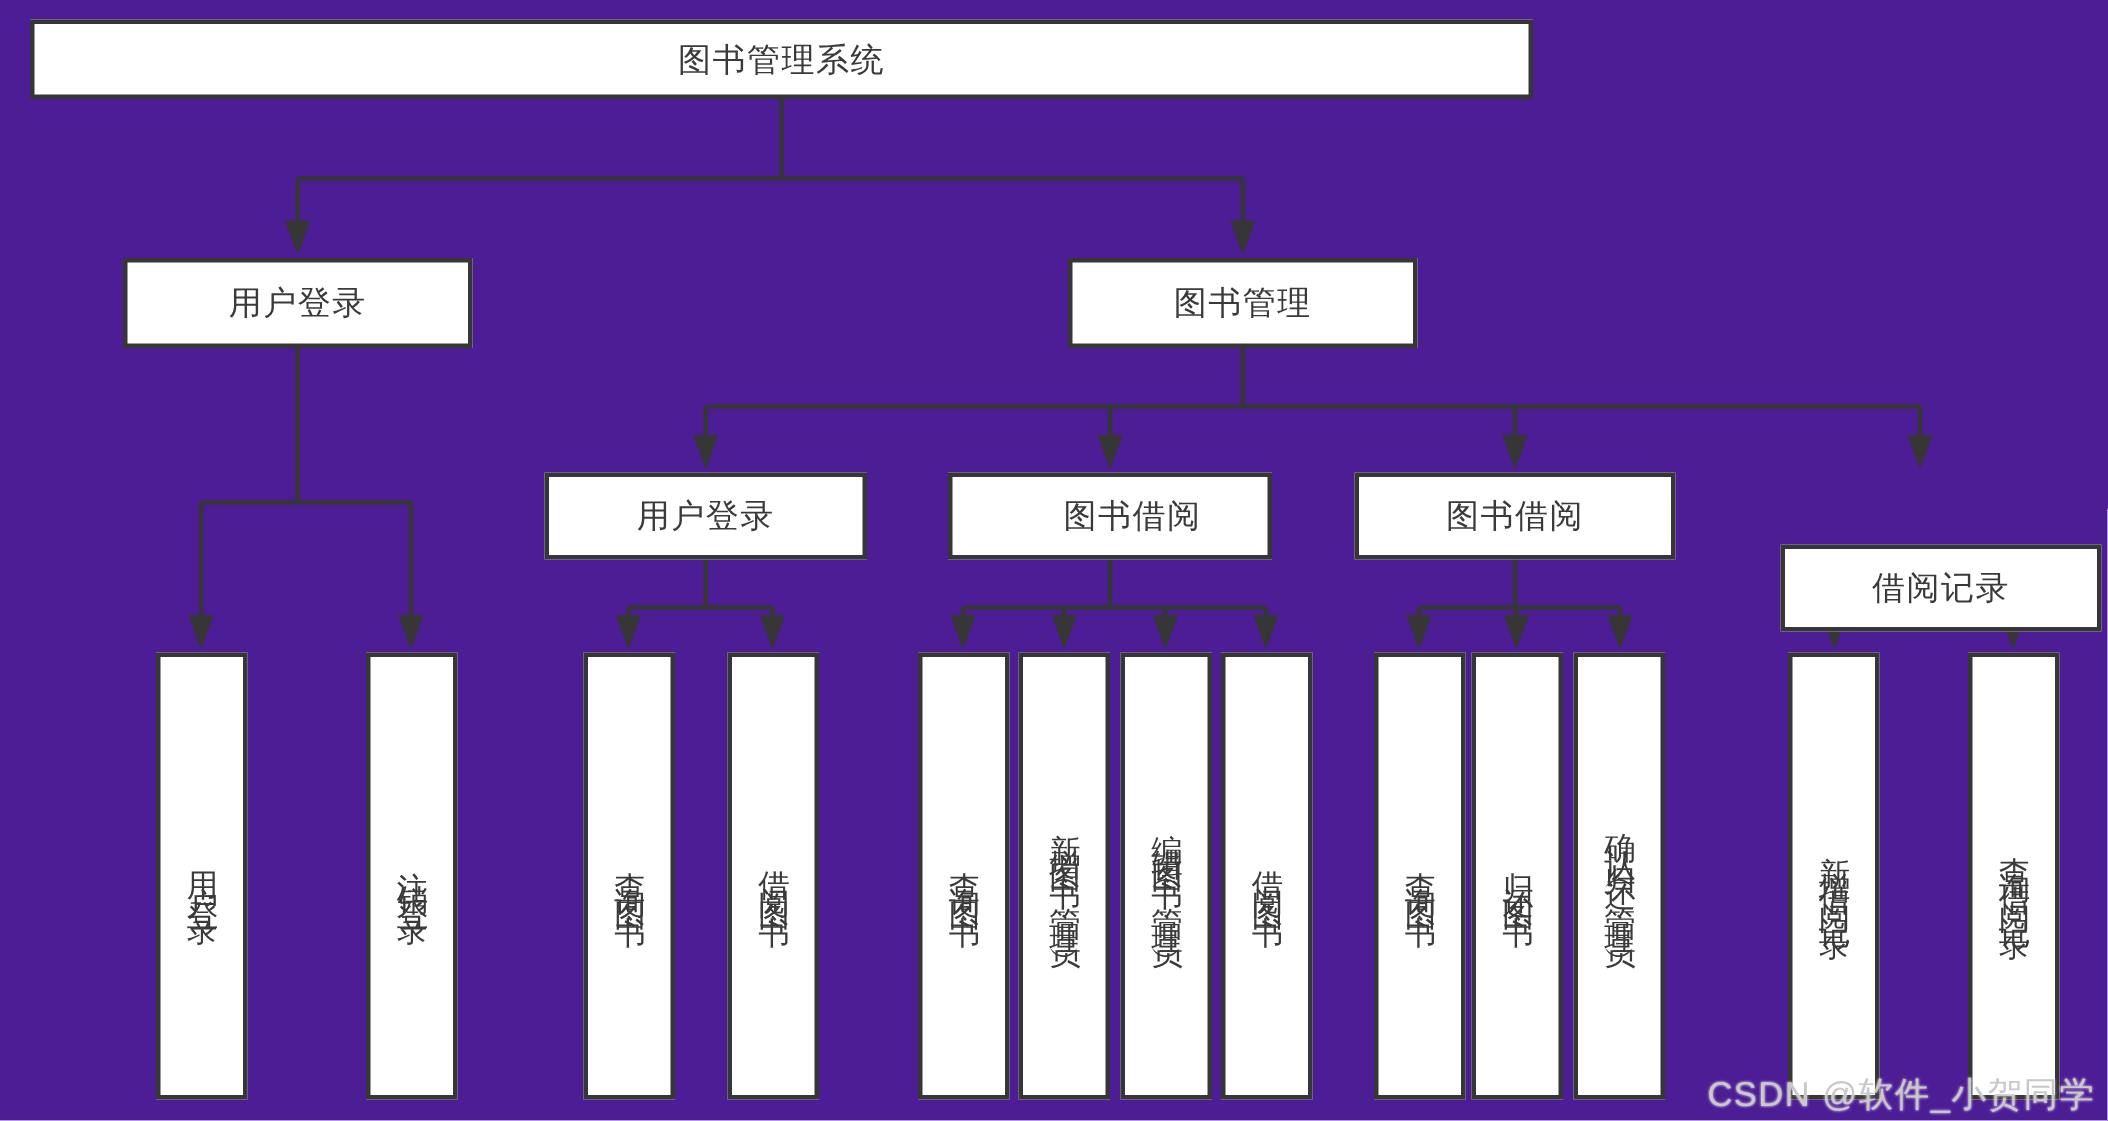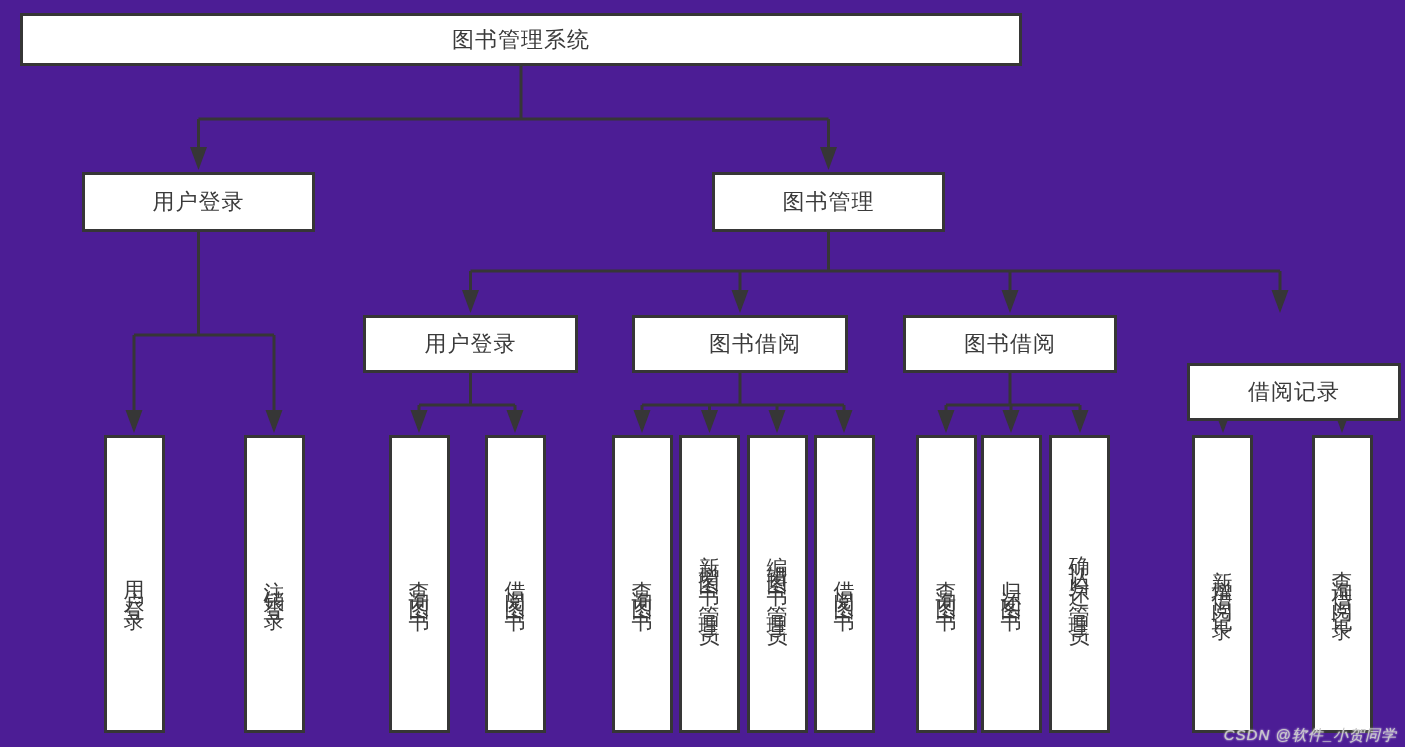--- a/index.html
+++ b/index.html
@@ -66,25 +66,24 @@
   #lf-d1 { left: 916px; }
   #lf-d2 { left: 981px; }
   #lf-d3 { left: 1049px; }
   #lf-e1 { left: 1192px; }
   #lf-e2 { left: 1312px; }
   #watermark {
     position: absolute;
     right: 8px;
     bottom: 2px;
     z-index: 2;
-    font-size: 15px;
+    font-size: 23px;
     color: #c9c9c9;
     text-shadow: 0 0 2px #ffffff;
     letter-spacing: 1px;
-    font-style: italic;
   }
   .cline { stroke: #363636; stroke-width: 3; fill: none; }
   .ahead { fill: #363636; stroke: none; }
 </style>
 </head>
 <body>
 
 <div id="stage">
 
   <svg id="connectors" viewBox="0 0 1405 747" xmlns="http://www.w3.org/2000/svg">

